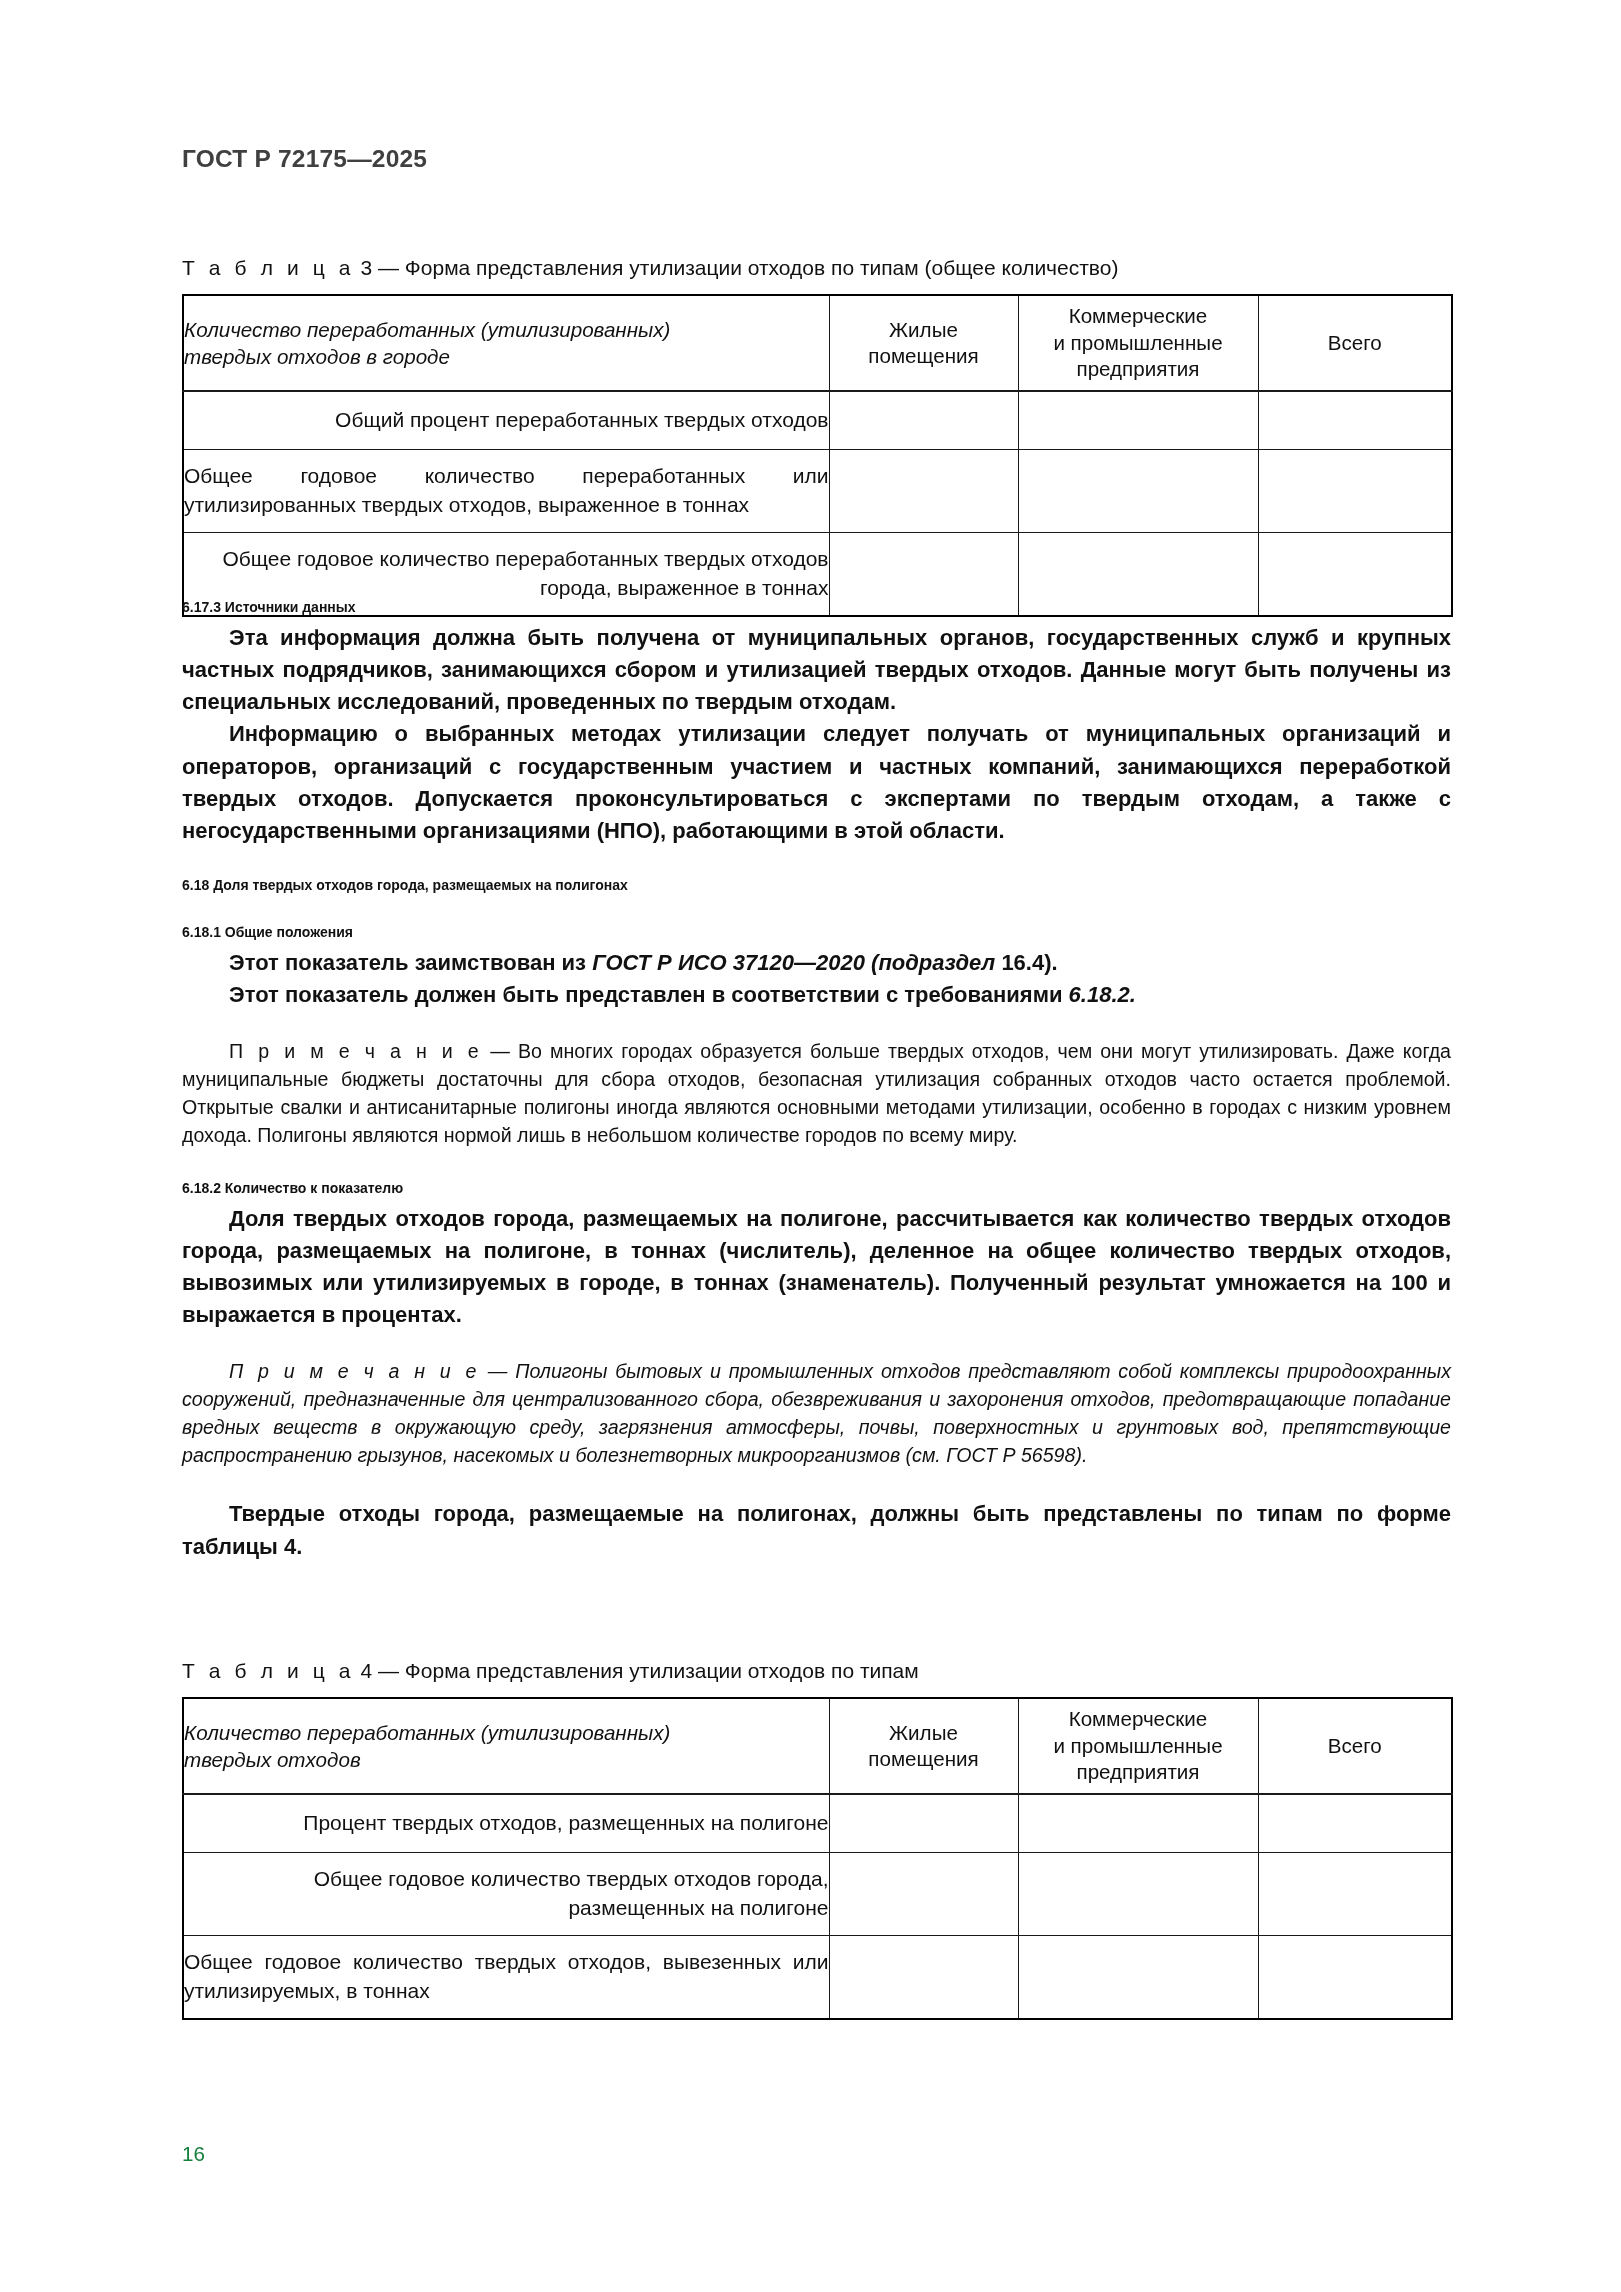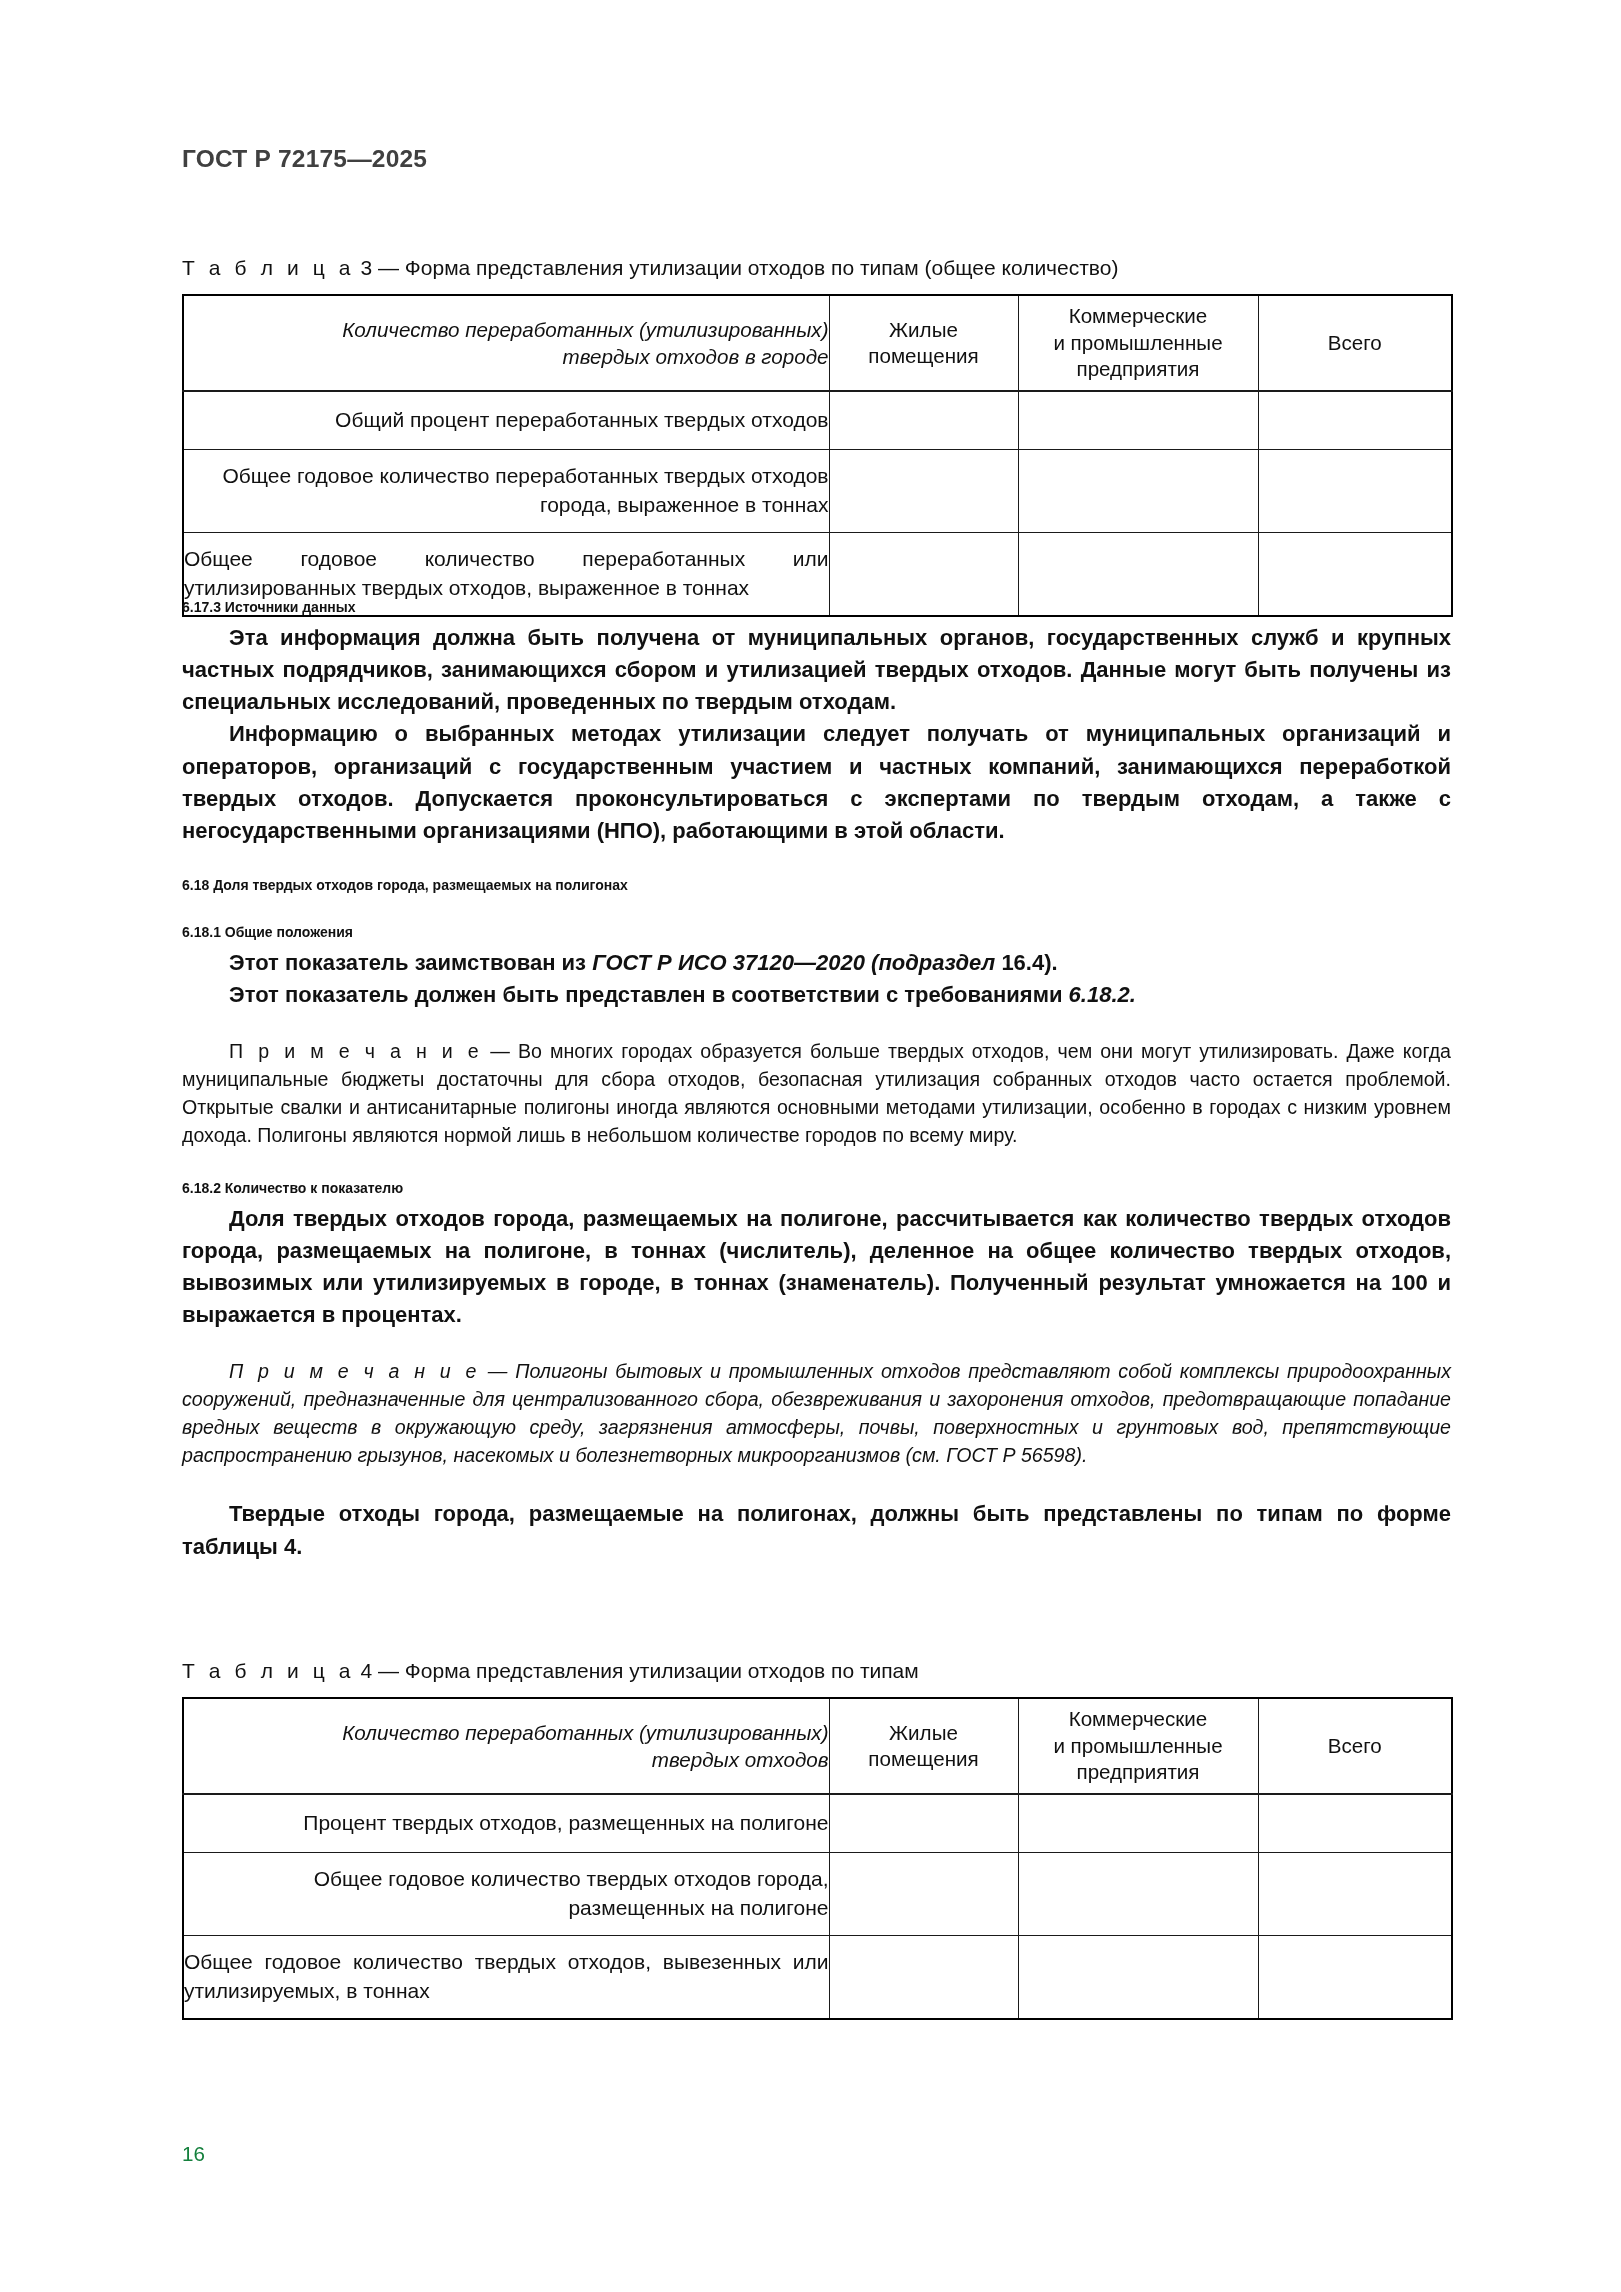--- a/index.html
+++ b/index.html
@@ -59,21 +59,21 @@
     font-weight: normal;
   }
   table.form-table thead td {
     border-bottom-width: 2.5px;
   }
   table.form-table {
     border: 2.5px solid #000;
   }
   .th-main {
     height: 94px;
-    text-align: right;
+    text-align: left;
     font-style: italic;
     font-size: 20.6px;
     line-height: 1.32;
     padding: 5.9px 17.6px;
   }
   .th-sub {
     height: 94px;
     text-align: center;
     font-size: 20.6px;
     line-height: 1.28;
@@ -196,27 +196,27 @@
         </tr>
       </thead>
       <tbody>
         <tr>
           <td class="row-label">Общий процент переработанных твердых отходов</td>
           <td class="cell-empty"></td>
           <td class="cell-empty"></td>
           <td class="cell-empty"></td>
         </tr>
         <tr>
+          <td class="row-label justify r-tall">Общее годовое количество переработанных или утилизированных твердых отходов, выраженное в тоннах</td>
+          <td class="cell-empty r-tall"></td>
+          <td class="cell-empty r-tall"></td>
+          <td class="cell-empty r-tall"></td>
+        </tr>
+        <tr>
           <td class="row-label r-tall">Общее годовое количество переработанных твердых отходов города, выраженное в тоннах</td>
-          <td class="cell-empty r-tall"></td>
-          <td class="cell-empty r-tall"></td>
-          <td class="cell-empty r-tall"></td>
-        </tr>
-        <tr>
-          <td class="row-label justify r-tall">Общее годовое количество переработанных или утилизированных твердых отходов, выраженное в тоннах</td>
           <td class="cell-empty r-tall"></td>
           <td class="cell-empty r-tall"></td>
           <td class="cell-empty r-tall"></td>
         </tr>
       </tbody>
     </table>
   </div>
 
   <div id="body-block">
 

